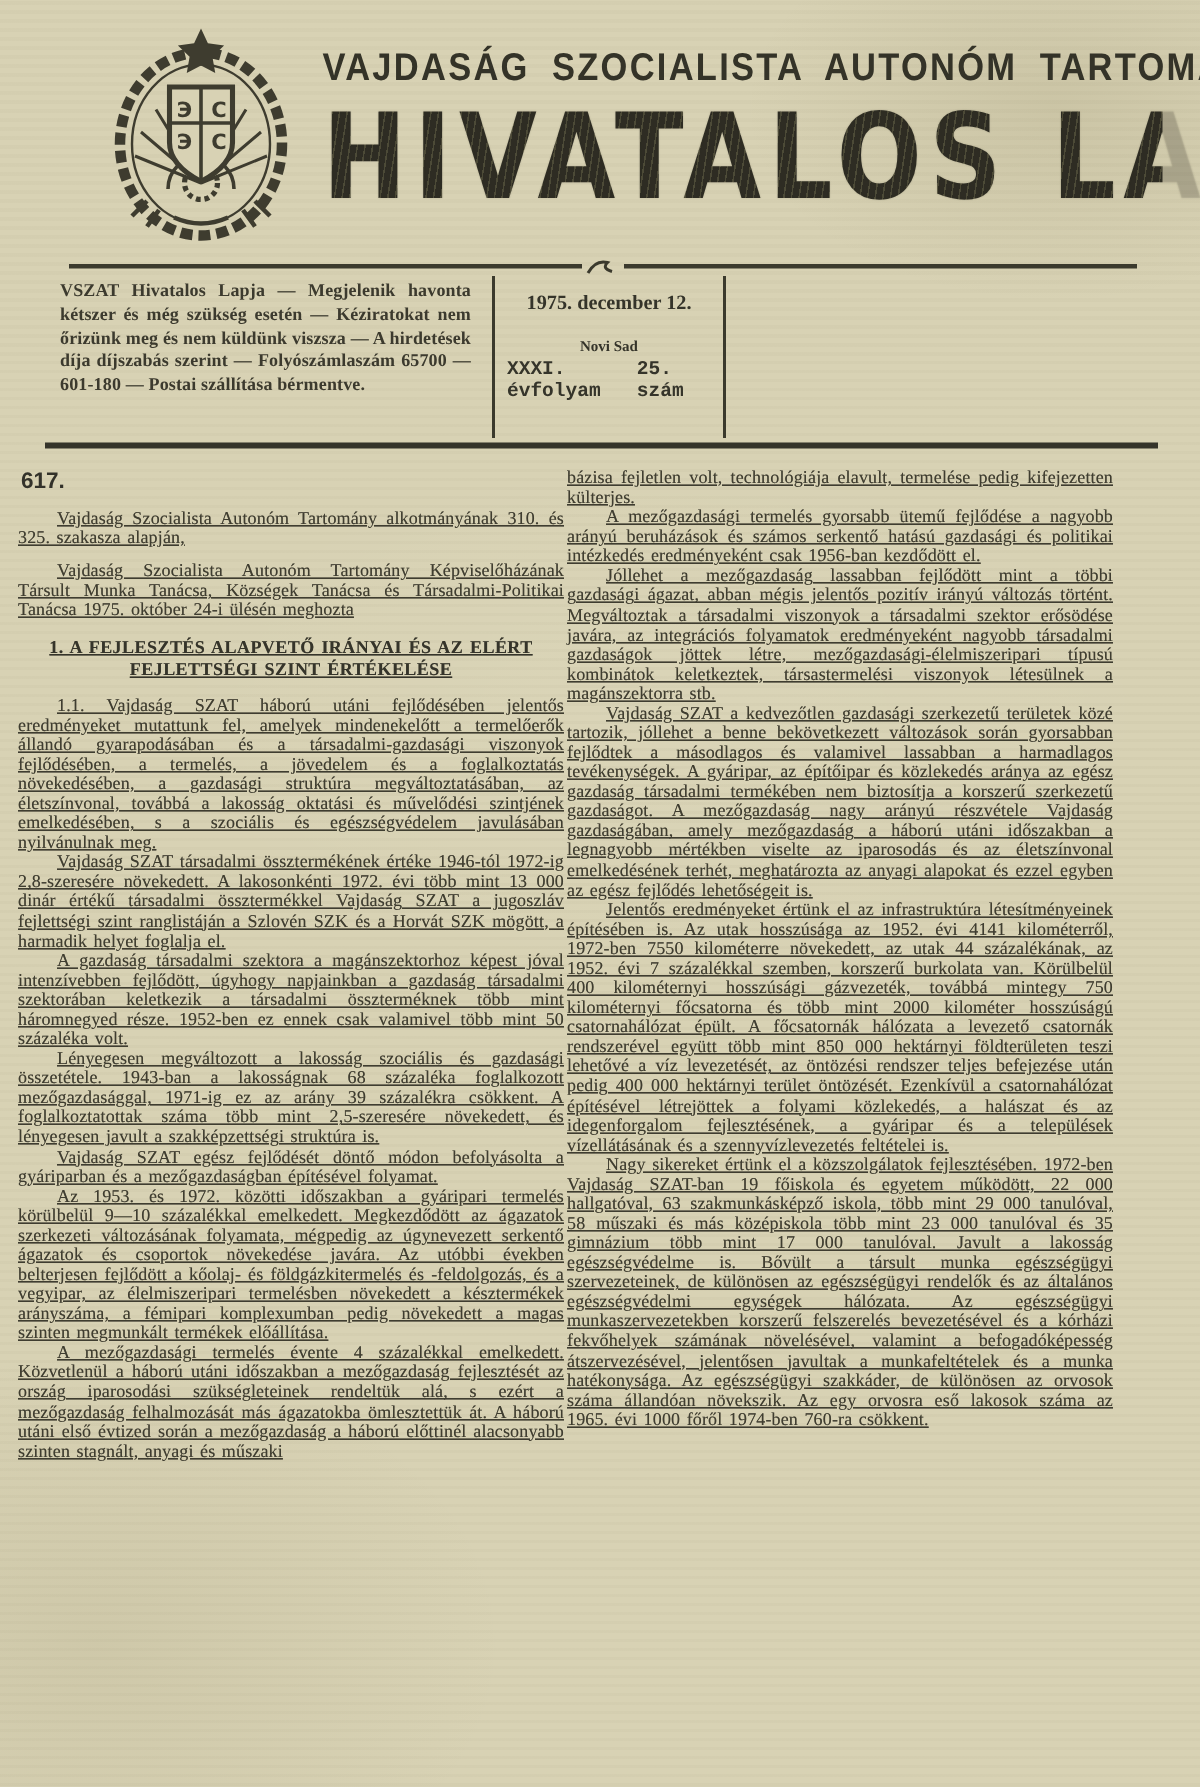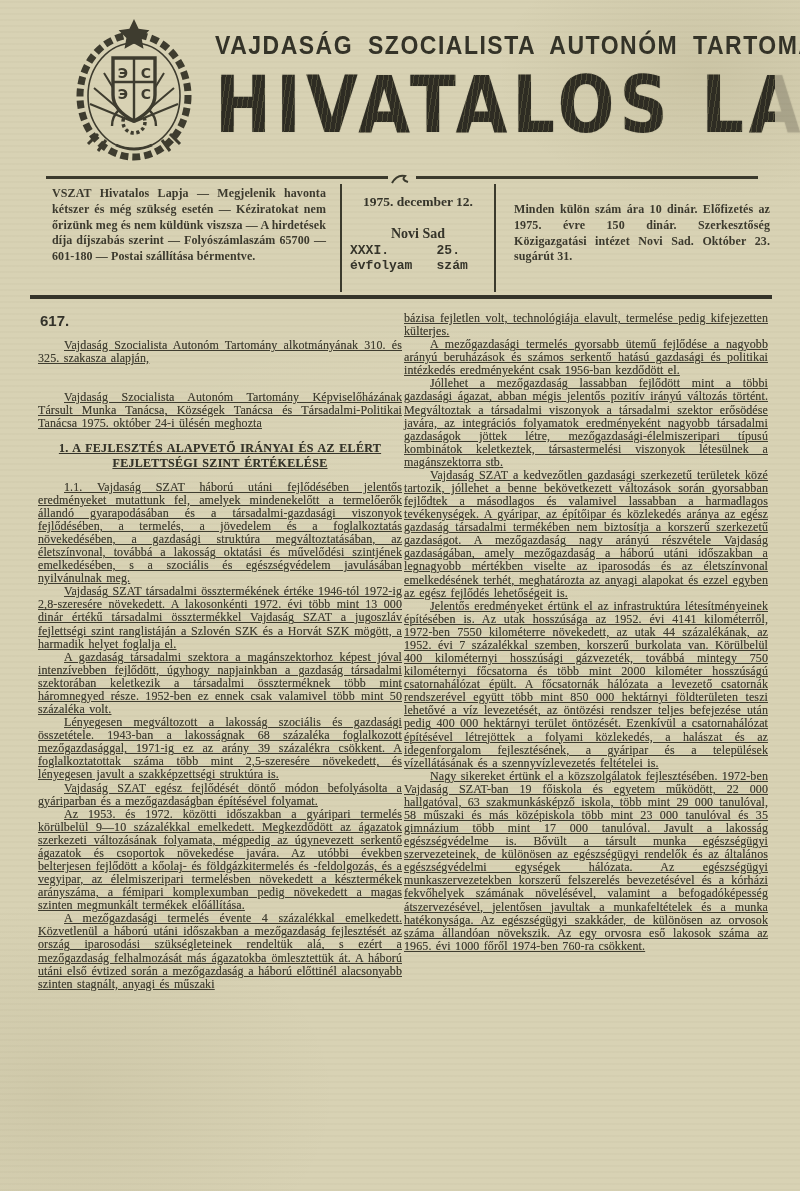--- a/index.html
+++ b/index.html
@@ -37,45 +37,45 @@
     background:repeating-linear-gradient(100deg,#2e2d23 0 2px,#56543e 2px 3px,#2e2d23 3px 5px);
     -webkit-background-clip:text;background-clip:text;color:transparent;
     text-shadow:0 0 1px rgba(46,45,35,.25);
   }
   
   .rule-top{position:absolute;left:46px;top:171px;width:712px;height:12px;display:flex;align-items:center;}
   .rule-top .seg{flex:1;height:3px;background:#3b3a2d;}
   .rule-top .orn{width:24px;height:12px;margin:0 2px;flex:none;}
   .rule-thick{position:absolute;left:30px;top:295px;width:742px;height:4px;background:#35342a;}
   
-  .info-bar{position:absolute;left:34px;top:184px;width:742px;height:108px;display:flex;}
+  .info-bar{position:absolute;left:22px;top:184px;width:742px;height:108px;display:flex;}
   .info-cell{box-sizing:border-box;}
   .info-left{width:306px;padding:2px 14px 0 18px;}
   .info-center{width:156px;border-left:2px solid #3b3a2d;border-right:2px solid #3b3a2d;padding:6px 8px 0 8px;}
   .info-right{flex:1;padding:18px 6px 0 18px;}
   .pub-info,.sub-info{
     font-size:12px;font-weight:bold;line-height:1.32;text-align:justify;
     letter-spacing:.1px;color:#3c3a2e;
   }
   .issue-date{font-size:13.5px;font-weight:bold;text-align:center;margin-top:4px;color:#35342a;}
-  .issue-city{font-size:14px;font-weight:bold;text-align:center;margin-top:16px;color:#35342a;}
+  .issue-city{font-size:10px;font-weight:bold;text-align:center;margin-top:16px;color:#35342a;}
   .vol-row{display:flex;justify-content:space-between;font-size:13px;font-weight:bold;margin-top:1px;color:#35342a;font-family:Liberation Mono, monospace;}
   
-  .body-cols{position:absolute;left:38px;top:312px;width:742px;display:flex;gap:2px;}
+  .body-cols{position:absolute;left:12px;top:312px;width:742px;display:flex;gap:2px;}
   .col{width:364px;}
   .article-no{font-family:"Liberation Sans", sans-serif;font-weight:bold;font-size:15px;color:#33322a;margin:0 0 10px 2px;}
   .blk{
     margin:0;font-size:12px;line-height:1.09;text-align:justify;
     word-spacing:1.2px;letter-spacing:.1px;color:#3f3d30;
     text-shadow:0 0 .4px rgba(63,61,48,.55);
     text-decoration:underline;
   }
   .blk-p{text-indent:26px;}
   .blk-pc{text-indent:0;}
-  .blk-sp{text-indent:26px;margin-top:26px;}
+  .blk-sp{text-indent:26px;margin-top:9px;}
   .blk-h{
     text-indent:0;text-align:center;font-weight:bold;color:#35342a;
     margin:11px 6px 11px 6px;line-height:1.18;letter-spacing:.3px;
   }
   svg .ink{stroke:#3e3c2f;}
 </style>
 </head>
 <body>
 
 <div class="page">
@@ -130,23 +130,20 @@
       <div class="pub-info">VSZAT Hivatalos Lapja — Megjelenik havonta kétszer és még szükség esetén — Kéziratokat nem őrizünk meg és nem küldünk viszsza — A hirdetések díja díjszabás szerint — Folyószámlaszám 65700 — 601-180 — Postai szállítása bérmentve.</div>
     </div>
     <div class="info-cell info-center">
       <div class="issue-date">1975. december 12.</div>
       <div class="issue-city">Novi Sad</div>
       <div class="vol-row">
         <span>XXXI. évfolyam</span>
         <span>25. szám</span>
       </div>
     </div>
-    <div class="info-cell info-right">
-      <div class="sub-info">Minden külön szám ára 10 dinár. Előfizetés az 1975. évre 150 dinár. Szerkesztőség Közigazgatási intézet Novi Sad. Október 23. sugárút 31.</div>
-    </div>
   </div>
 
   <div class="rule-thick"></div>
 
   <div class="body-cols">
     <div class="col">
       <p class="article-no">617.</p>
       <div>
 
       <p class="blk blk-p">Vajdaság Szocialista Autonóm Tartomány alkotmányának 310. és 325. szakasza alapján,</p>

